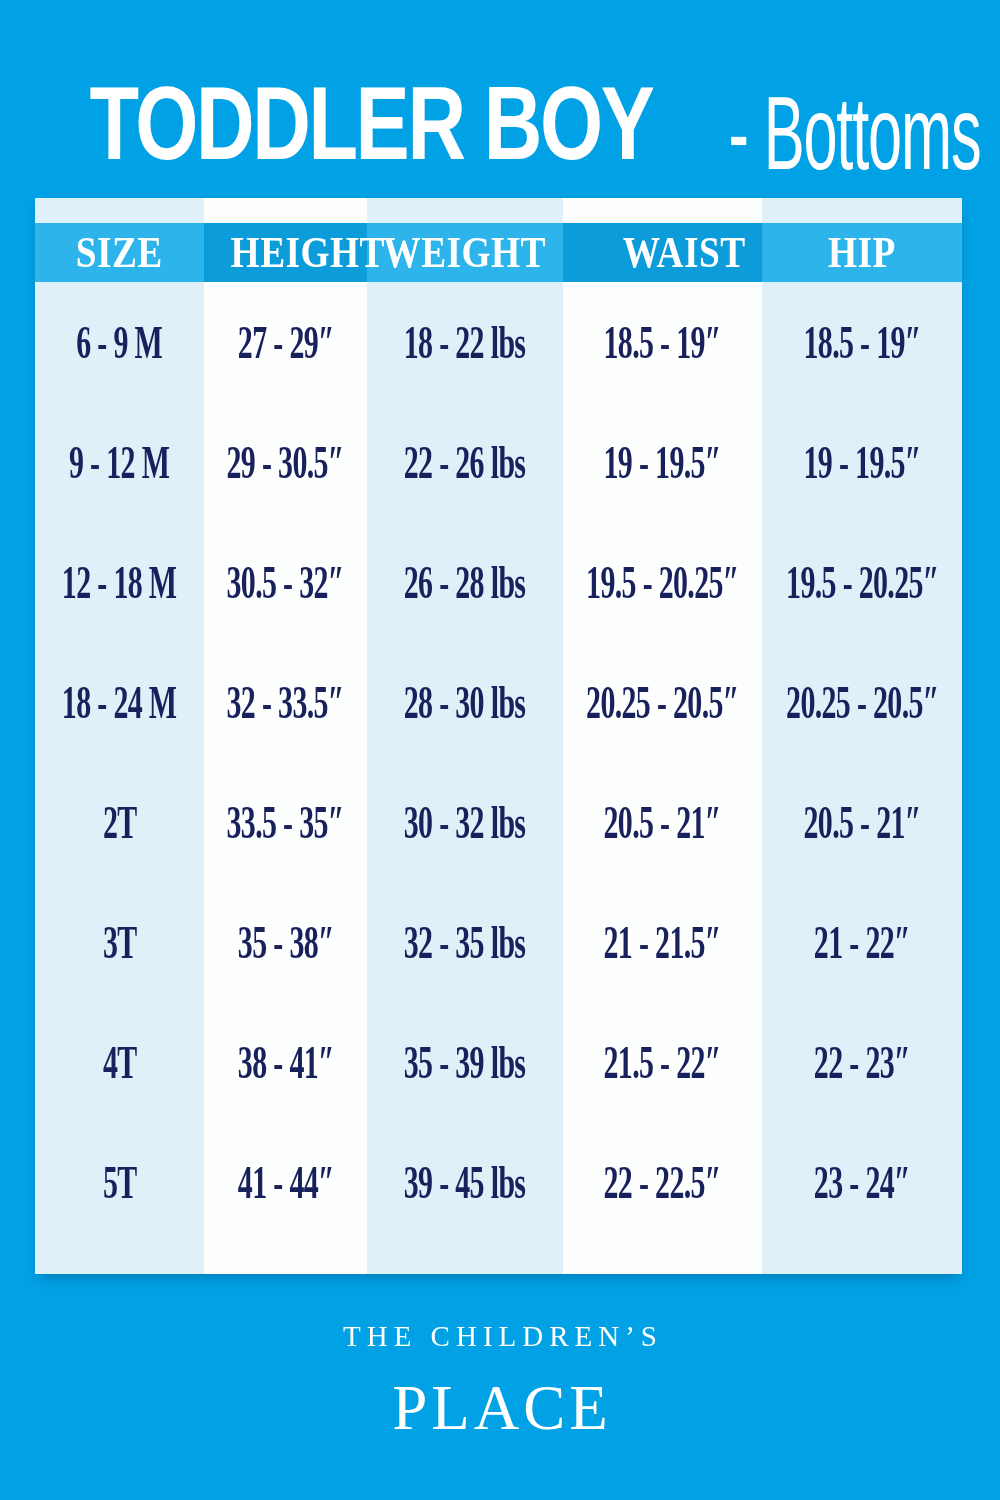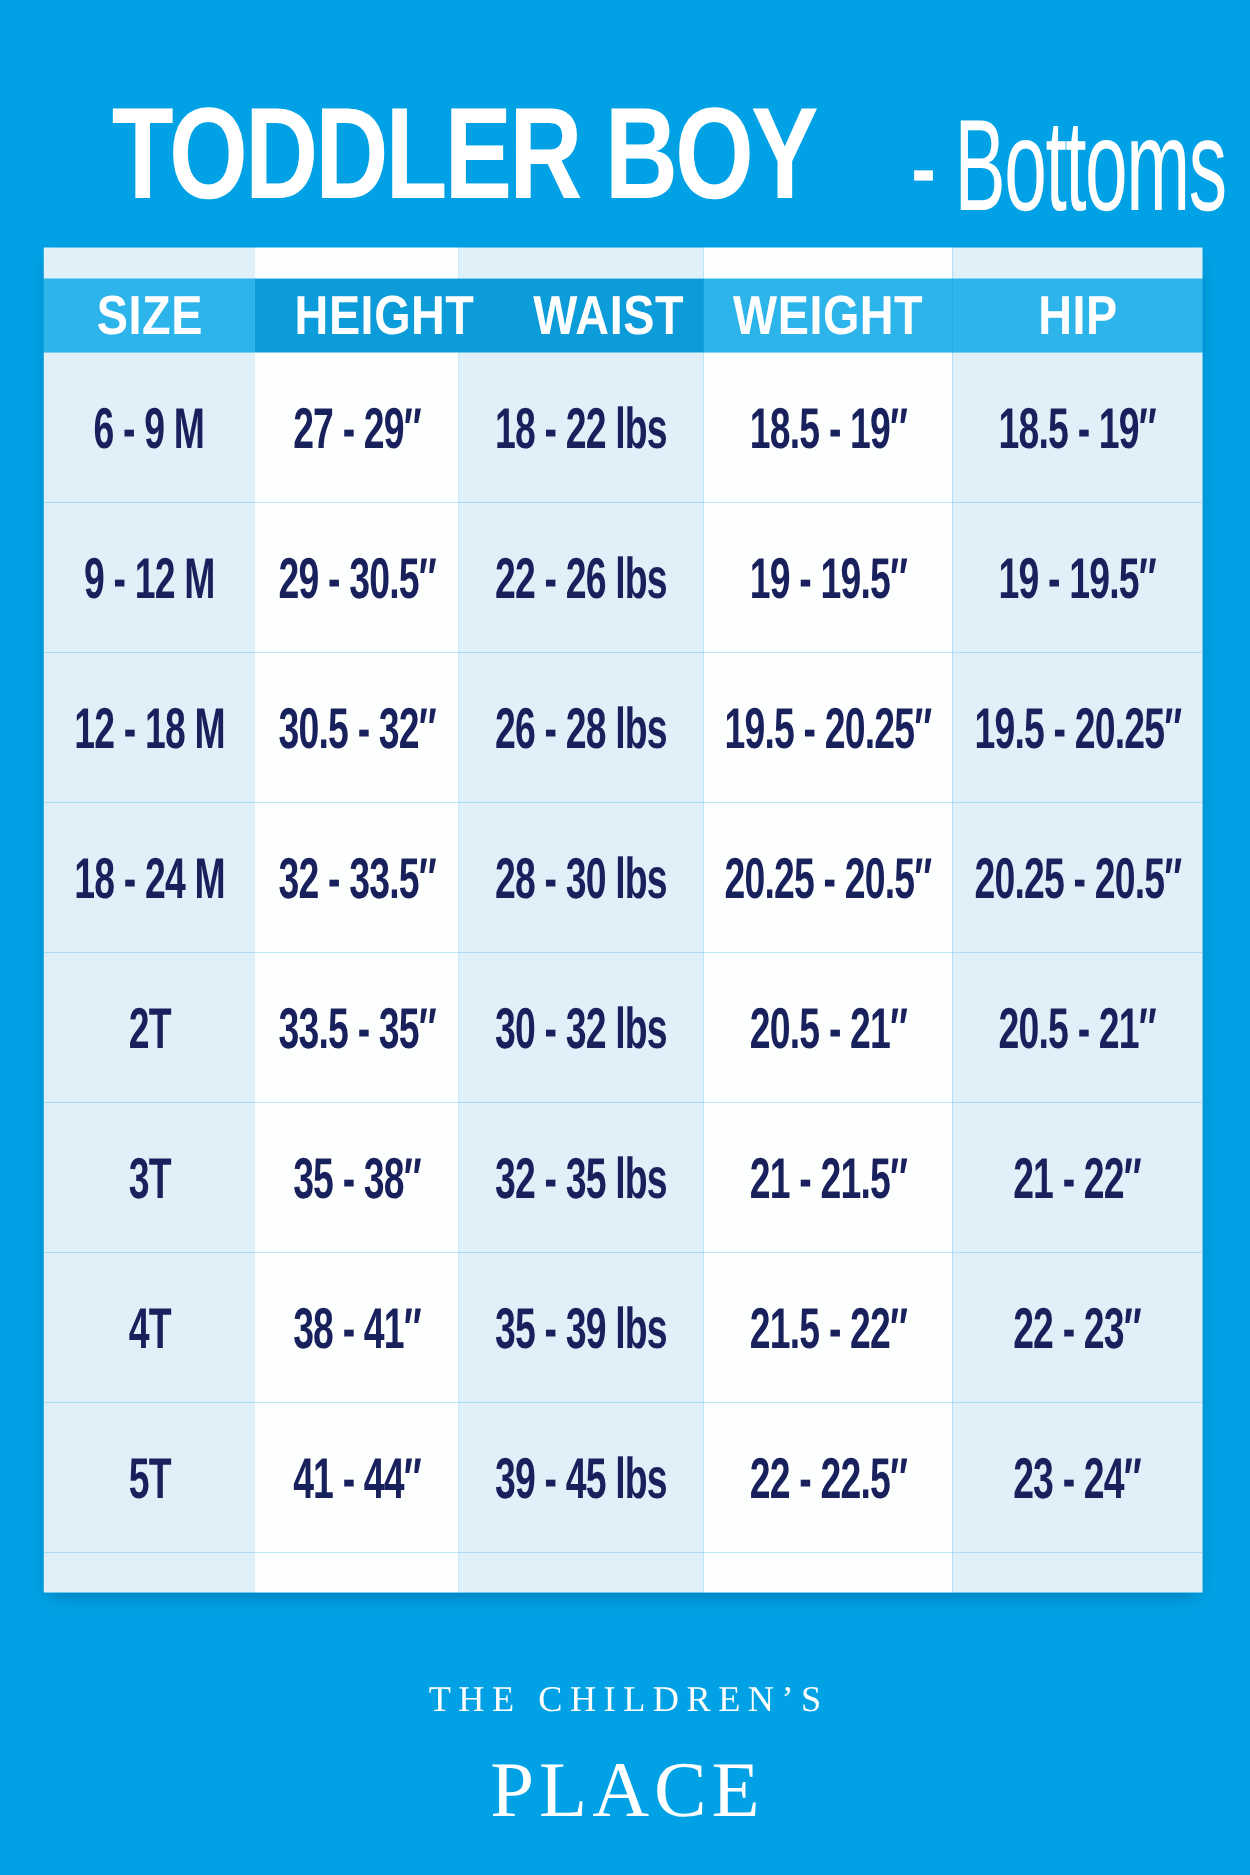--- a/index.html
+++ b/index.html
@@ -32,20 +32,21 @@
   .t2{display:inline-block;white-space:nowrap;font-weight:400;font-size:104px;
       letter-spacing:-2px;transform:scaleX(.59);transform-origin:center;}
 
   
   .size-table{
     position:absolute;top:198px;left:35px;width:927px;
     display:grid;
     grid-template-columns:169px 163px 196px 199px 200px;
     grid-template-rows:25px 59px repeat(8,120px) 32px;
     box-shadow:0 6px 14px -4px rgba(0,60,110,.45);
+    font-family:Liberation Serif, serif;
   }
   .cell{display:flex;align-items:center;justify-content:center;overflow:visible;}
   .l{background:var(--column-light);}
   .w{background:var(--column-white);}
   .hl{background:var(--header-light);}
   .hd{background:var(--header-dark);padding-left:44px;}
   .hcell > span{
     display:inline-block;white-space:nowrap;color:var(--text-white);
     font-weight:bold;font-size:44px;letter-spacing:.5px;
     transform:scaleX(.85);transform-origin:center;
@@ -54,21 +55,20 @@
     display:inline-block;white-space:nowrap;color:var(--text-navy);
     font-weight:bold;font-size:46px;letter-spacing:-1px;
     transform:scaleX(.65);transform-origin:center;
   }
 
   
   .brand{
     position:absolute;top:1318px;left:0;right:0;text-align:center;
     color:var(--text-white);
     font-family:"Liberation Serif","DejaVu Serif",serif;
-    margin-top:24px;
   }
   .brand-top{font-size:29px;letter-spacing:6px;padding-left:6px;line-height:36px;}
   .brand-bottom{font-size:63px;letter-spacing:4px;padding-left:4px;line-height:100px;margin-top:4px;}
 </style>
 </head>
 <body>
 
 <header class="title-row">
   <div class="t1w">
     <span class="t1">TODDLER BOY</span>
@@ -85,25 +85,25 @@
   <div class="cell l"></div>
   <div class="cell w"></div>
   <div class="cell l"></div>
 
   <div class="cell hcell hl">
       <span>SIZE</span>
     </div>
   <div class="cell hcell hd">
       <span>HEIGHT</span>
     </div>
+  <div class="cell hcell hl">
+      <span>WEIGHT</span>
+    </div>
   <div class="cell hcell hd">
       <span>WAIST</span>
-    </div>
-  <div class="cell hcell hl">
-      <span>WEIGHT</span>
     </div>
   <div class="cell hcell hl">
       <span>HIP</span>
     </div>
 
   <div class="cell bcell l">
       <span>6 - 9 M</span>
     </div>
   <div class="cell bcell w">
       <span>27 - 29″</span>

